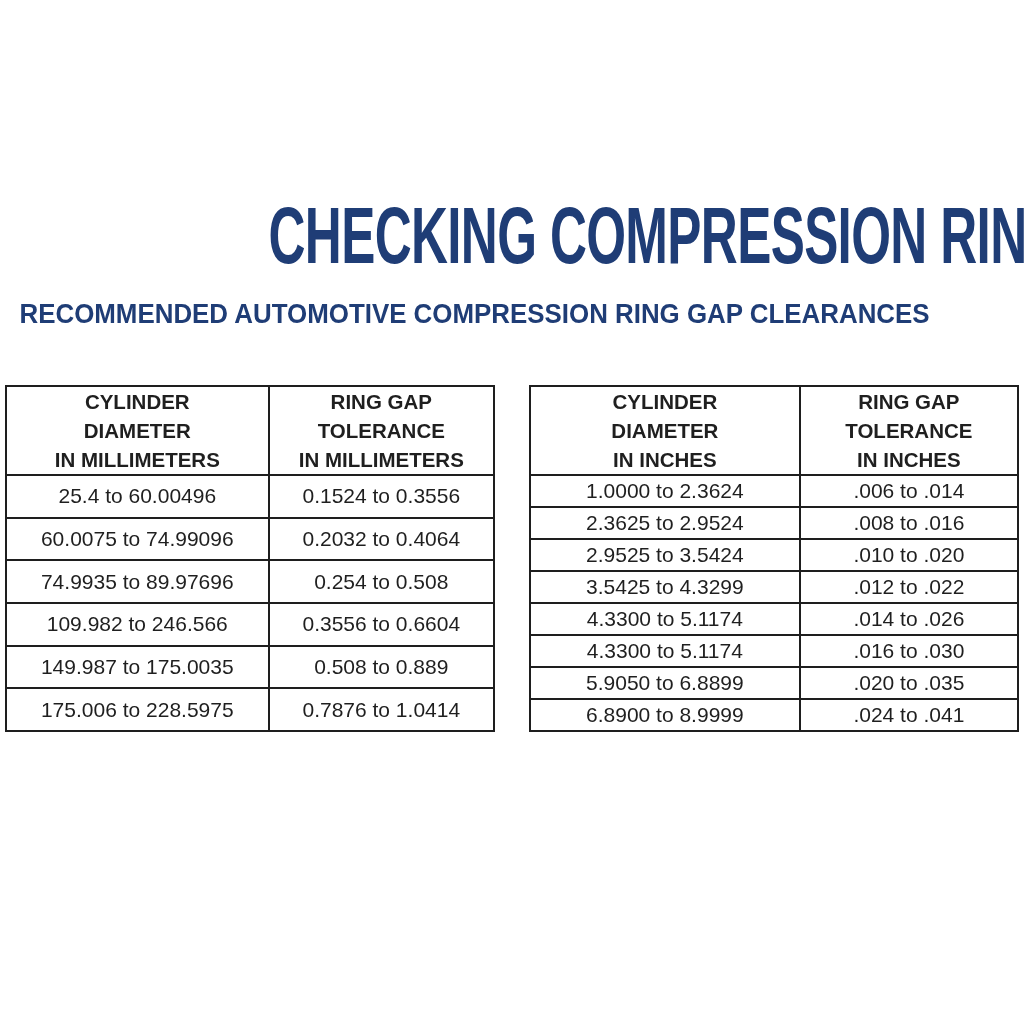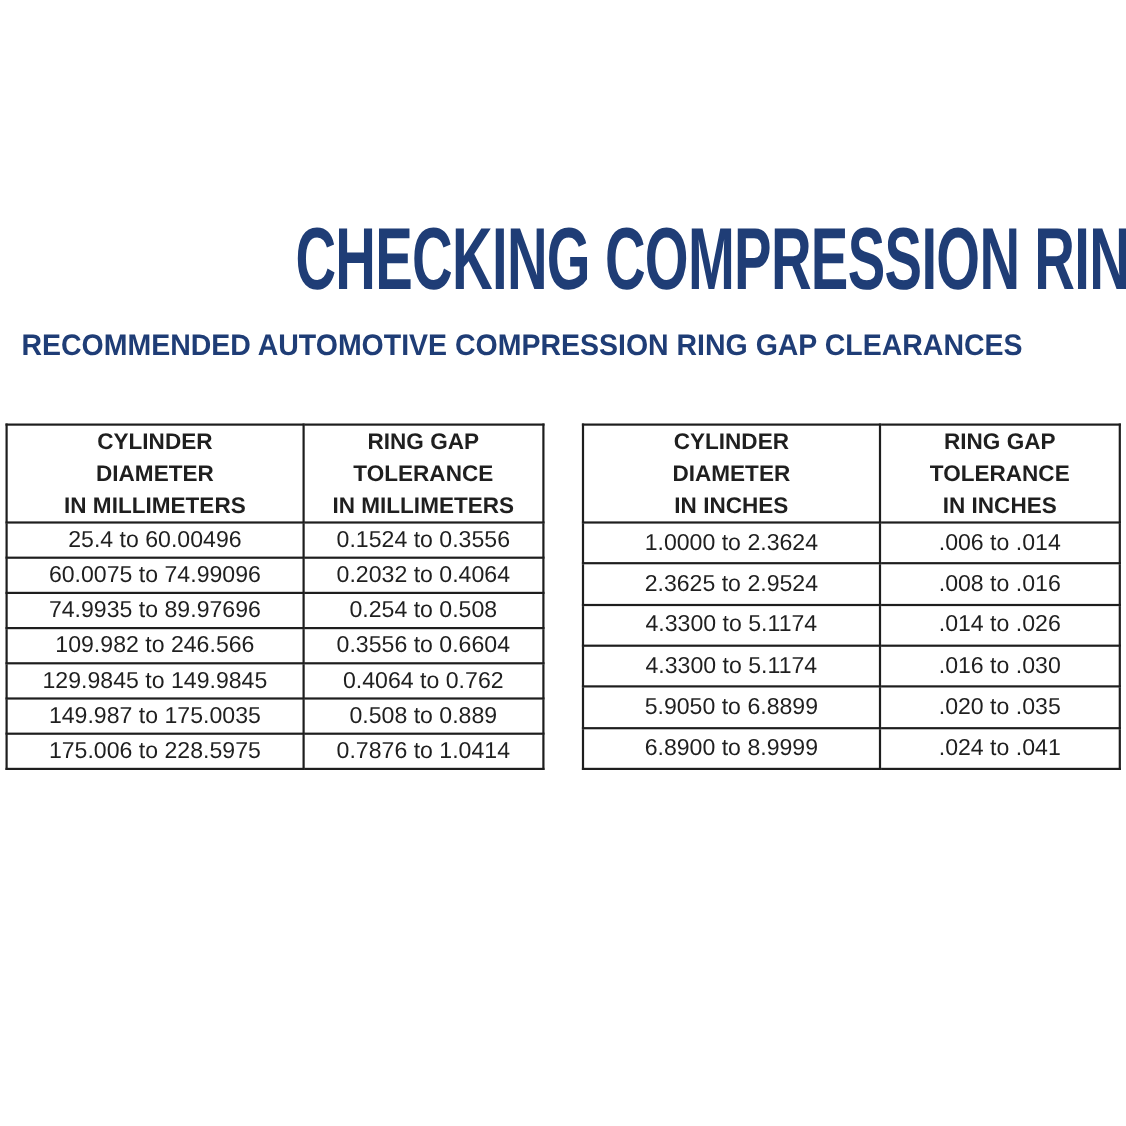--- a/index.html
+++ b/index.html
@@ -128,24 +128,20 @@
           </tr>
           <tr>
             <td>74.9935 to 89.97696</td>
             <td>0.254 to 0.508</td>
           </tr>
           <tr>
             <td>109.982 to 246.566</td>
             <td>0.3556 to 0.6604</td>
           </tr>
           <tr>
-            <td>129.9845 to 149.9845</td>
-            <td>0.4064 to 0.762</td>
-          </tr>
-          <tr>
             <td>149.987 to 175.0035</td>
             <td>0.508 to 0.889</td>
           </tr>
           <tr>
             <td>175.006 to 228.5975</td>
             <td>0.7876 to 1.0414</td>
           </tr>
         </tbody>
     </table>
     <table>
@@ -166,20 +162,28 @@
       <tbody>
           <tr>
             <td>1.0000 to 2.3624</td>
             <td>.006 to .014</td>
           </tr>
           <tr>
             <td>2.3625 to 2.9524</td>
             <td>.008 to .016</td>
           </tr>
           <tr>
+            <td>2.9525 to 3.5424</td>
+            <td>.010 to .020</td>
+          </tr>
+          <tr>
+            <td>3.5425 to 4.3299</td>
+            <td>.012 to .022</td>
+          </tr>
+          <tr>
             <td>4.3300 to 5.1174</td>
             <td>.014 to .026</td>
           </tr>
           <tr>
             <td>4.3300 to 5.1174</td>
             <td>.016 to .030</td>
           </tr>
           <tr>
             <td>5.9050 to 6.8899</td>
             <td>.020 to .035</td>

